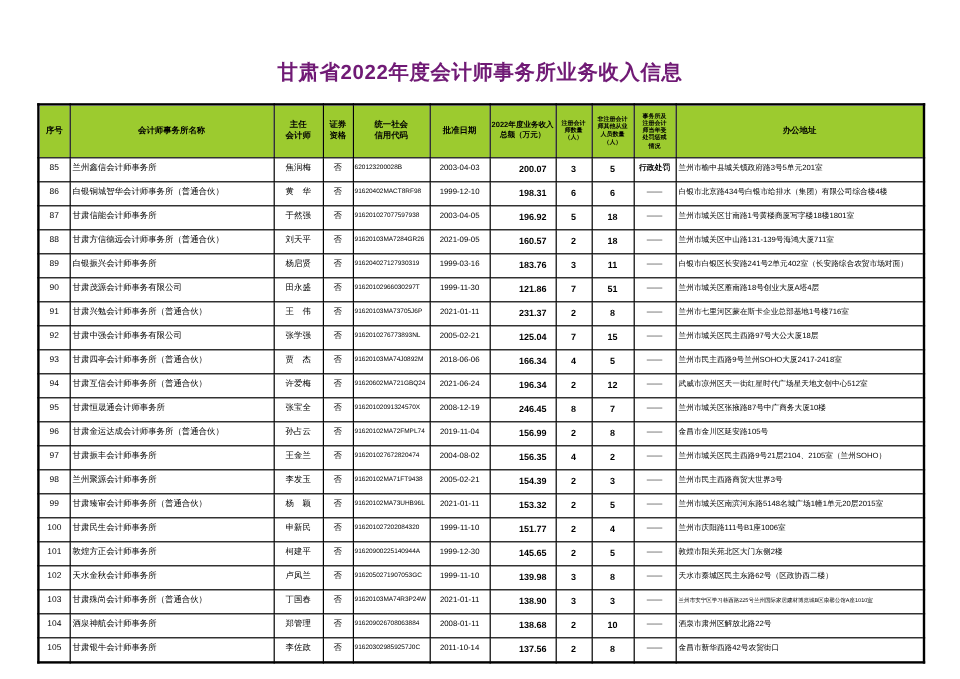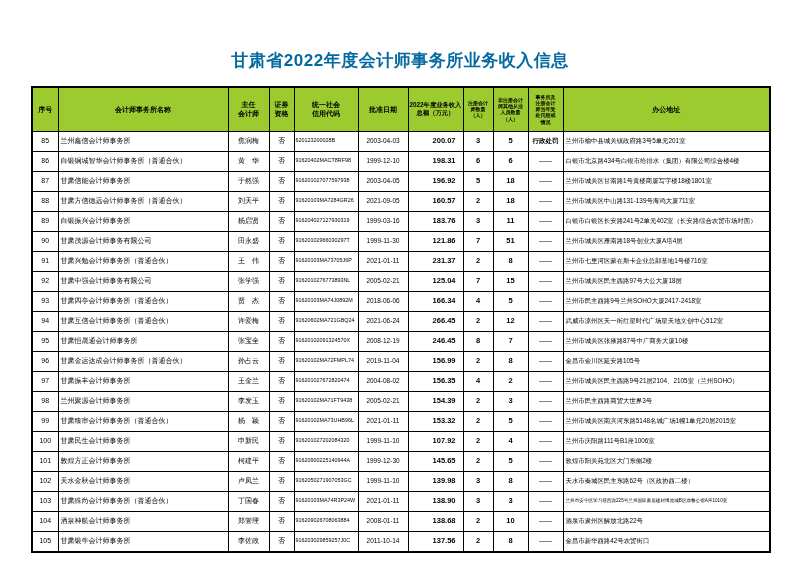--- a/index.html
+++ b/index.html
@@ -4,21 +4,21 @@
 <style>
   html,body{margin:0;padding:0;}
   body{
     width:800px;height:566px;background:#ffffff;
     font-family:"Liberation Sans","DejaVu Sans",sans-serif;
     color:#000;
   }
   .page{position:relative;width:800px;height:566px;background:#fff;overflow:hidden;}
   .doc-title{
     position:absolute;top:49px;left:0;right:0;margin:0;
-    text-align:center;font-size:17px;font-weight:bold;color:#0369a1;
+    text-align:center;font-size:17px;font-weight:bold;color:#701a75;
     letter-spacing:0.5px;
   }
   table.firm-table{
     position:absolute;left:31px;top:86px;width:738px;
     border-collapse:collapse;table-layout:fixed;
     border:2px solid #000;
   }
   .firm-table th{
     background:var(--hdr,#9ccb2f);
     border:1px solid #000;
@@ -213,21 +213,21 @@
           <td class="pen">——</td>
           <td class="addr">兰州市民主西路9号兰州SOHO大厦2417-2418室</td>
         </tr>
         <tr>
           <td class="seq">94</td>
           <td class="name">甘肃互信会计师事务所（普通合伙）</td>
           <td class="chief">许爱梅</td>
           <td class="sec">否</td>
           <td class="code">91620602MA721GBQ24</td>
           <td class="date">2021-06-24</td>
-          <td class="num">266.45</td>
+          <td class="num">196.34</td>
           <td class="cnt">2</td>
           <td class="cnt">12</td>
           <td class="pen">——</td>
           <td class="addr">武威市凉州区天一街红星时代广场星天地文创中心512室</td>
         </tr>
         <tr>
           <td class="seq">95</td>
           <td class="name">甘肃恒晟通会计师事务所</td>
           <td class="chief">张宝全</td>
           <td class="sec">否</td>
@@ -291,21 +291,21 @@
           <td class="pen">——</td>
           <td class="addr">兰州市城关区南滨河东路5148名城广场1幢1单元20层2015室</td>
         </tr>
         <tr>
           <td class="seq">100</td>
           <td class="name">甘肃民生会计师事务所</td>
           <td class="chief">申新民</td>
           <td class="sec">否</td>
           <td class="code">916201027202084320</td>
           <td class="date">1999-11-10</td>
-          <td class="num">107.92</td>
+          <td class="num">151.77</td>
           <td class="cnt">2</td>
           <td class="cnt">4</td>
           <td class="pen">——</td>
           <td class="addr">兰州市庆阳路111号B1座1006室</td>
         </tr>
         <tr>
           <td class="seq">101</td>
           <td class="name">敦煌方正会计师事务所</td>
           <td class="chief">柯建平</td>
           <td class="sec">否</td>

